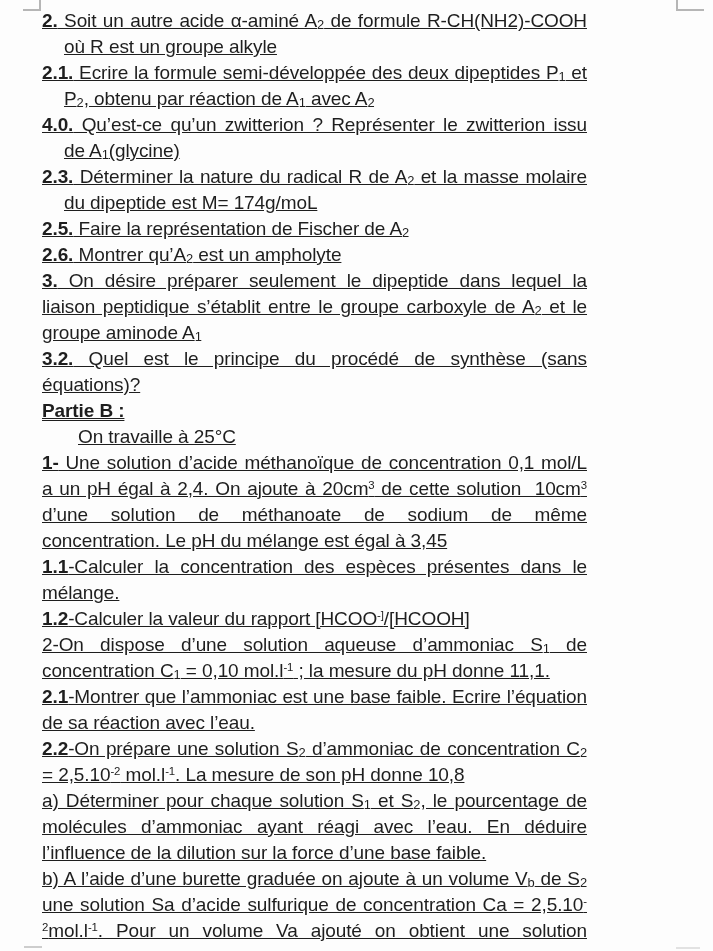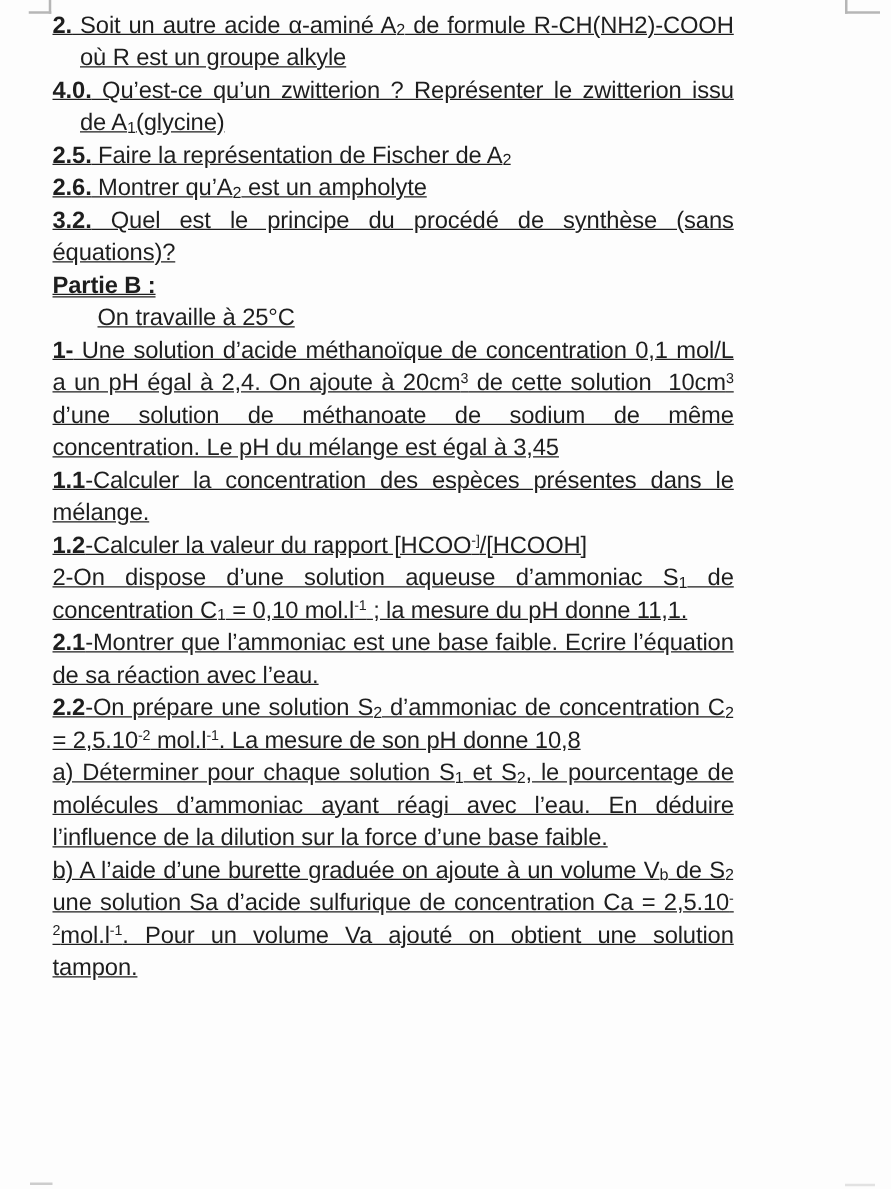--- a/index.html
+++ b/index.html
@@ -81,23 +81,26 @@
 </head>
 <body>
 
 <div class="mark mark-tl"></div>
 <div class="mark mark-tr"></div>
 <div class="mark mark-bl"></div>
 <div class="mark mark-br"></div>
 
 <div class="doc" id="doc">
     <p class="para hang"><span class="bold">2.</span><span> Soit un autre acide α-aminé A</span><sub>2</sub><span> de formule R-CH(NH2)-COOH où R est un groupe alkyle</span></p>
+    <p class="para hang"><span class="bold">2.1.</span><span> Ecrire la formule semi-développée des deux dipeptides P</span><sub>1</sub><span> et P</span><sub>2</sub><span>, obtenu par réaction de A</span><sub>1</sub><span> avec A</span><sub>2</sub></p>
     <p class="para hang"><span class="bold">4.0.</span><span> Qu’est-ce qu’un zwitterion ? Représenter le zwitterion issu de A</span><sub>1</sub><span>(glycine)</span></p>
+    <p class="para hang"><span class="bold">2.3.</span><span> Déterminer la nature du radical R de A</span><sub>2</sub><span> et la masse molaire du dipeptide est M= 174g/moL</span></p>
     <p class="para hang"><span class="bold">2.5.</span><span> Faire la représentation de Fischer de A</span><sub>2</sub></p>
     <p class="para hang"><span class="bold">2.6.</span><span> Montrer qu’A</span><sub>2</sub><span> est un ampholyte</span></p>
+    <p class="para"><span class="bold">3.</span><span> On désire préparer seulement le dipeptide dans lequel la liaison peptidique s’établit entre le groupe carboxyle de A</span><sub>2</sub><span> et le groupe aminode A</span><sub>1</sub></p>
     <p class="para"><span class="bold">3.2.</span><span> Quel est le principe du procédé de synthèse (sans équations)?</span></p>
     <p class="para heading"><span class="bold underline">Partie B :</span></p>
     <p class="para indent"><span>On travaille à 25°C</span></p>
     <p class="para"><span class="bold">1-</span><span> Une solution d’acide méthanoïque de concentration 0,1 mol/L a un pH égal à 2,4. On ajoute à 20cm</span><sup>3</sup><span> de cette solution&nbsp; 10cm</span><sup>3</sup><span> d’une solution de méthanoate de sodium de même concentration. Le pH du mélange est égal à 3,45</span></p>
     <p class="para"><span class="bold">1.1</span><span>-Calculer la concentration des espèces présentes dans le mélange.</span></p>
     <p class="para"><span class="bold">1.2</span><span>-Calculer la valeur du rapport [HCOO</span><sup>-]</sup><span>/[HCOOH]</span></p>
     <p class="para"><span>2-On dispose d’une solution aqueuse d’ammoniac S</span><sub>1</sub><span> de concentration C</span><sub>1</sub><span> = 0,10 mol.l</span><sup>-1</sup><span> ; la mesure du pH donne 11,1.</span></p>
     <p class="para"><span class="bold">2.1</span><span>-Montrer que l’ammoniac est une base faible. Ecrire l’équation de sa réaction avec l’eau.</span></p>
     <p class="para"><span class="bold">2.2</span><span>-On prépare une solution S</span><sub>2</sub><span> d’ammoniac de concentration C</span><sub>2</sub><span> = 2,5.10</span><sup>-2</sup><span> mol.l</span><sup>-1</sup><span>. La mesure de son pH donne 10,8</span></p>
     <p class="para"><span>a) Déterminer pour chaque solution S</span><sub>1</sub><span> et S</span><sub>2</sub><span>, le pourcentage de molécules d’ammoniac ayant réagi avec l’eau. En déduire l’influence de la dilution sur la force d’une base faible.</span></p>

